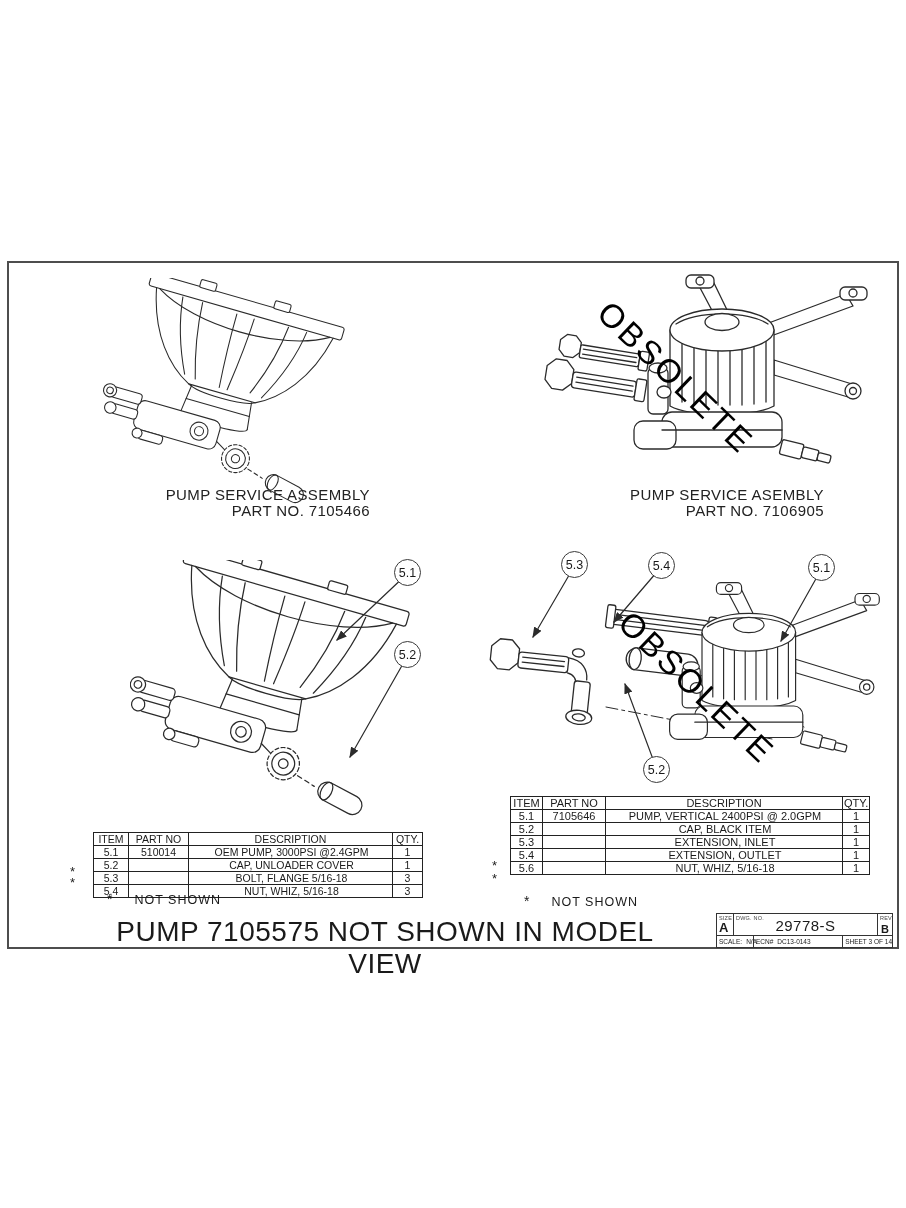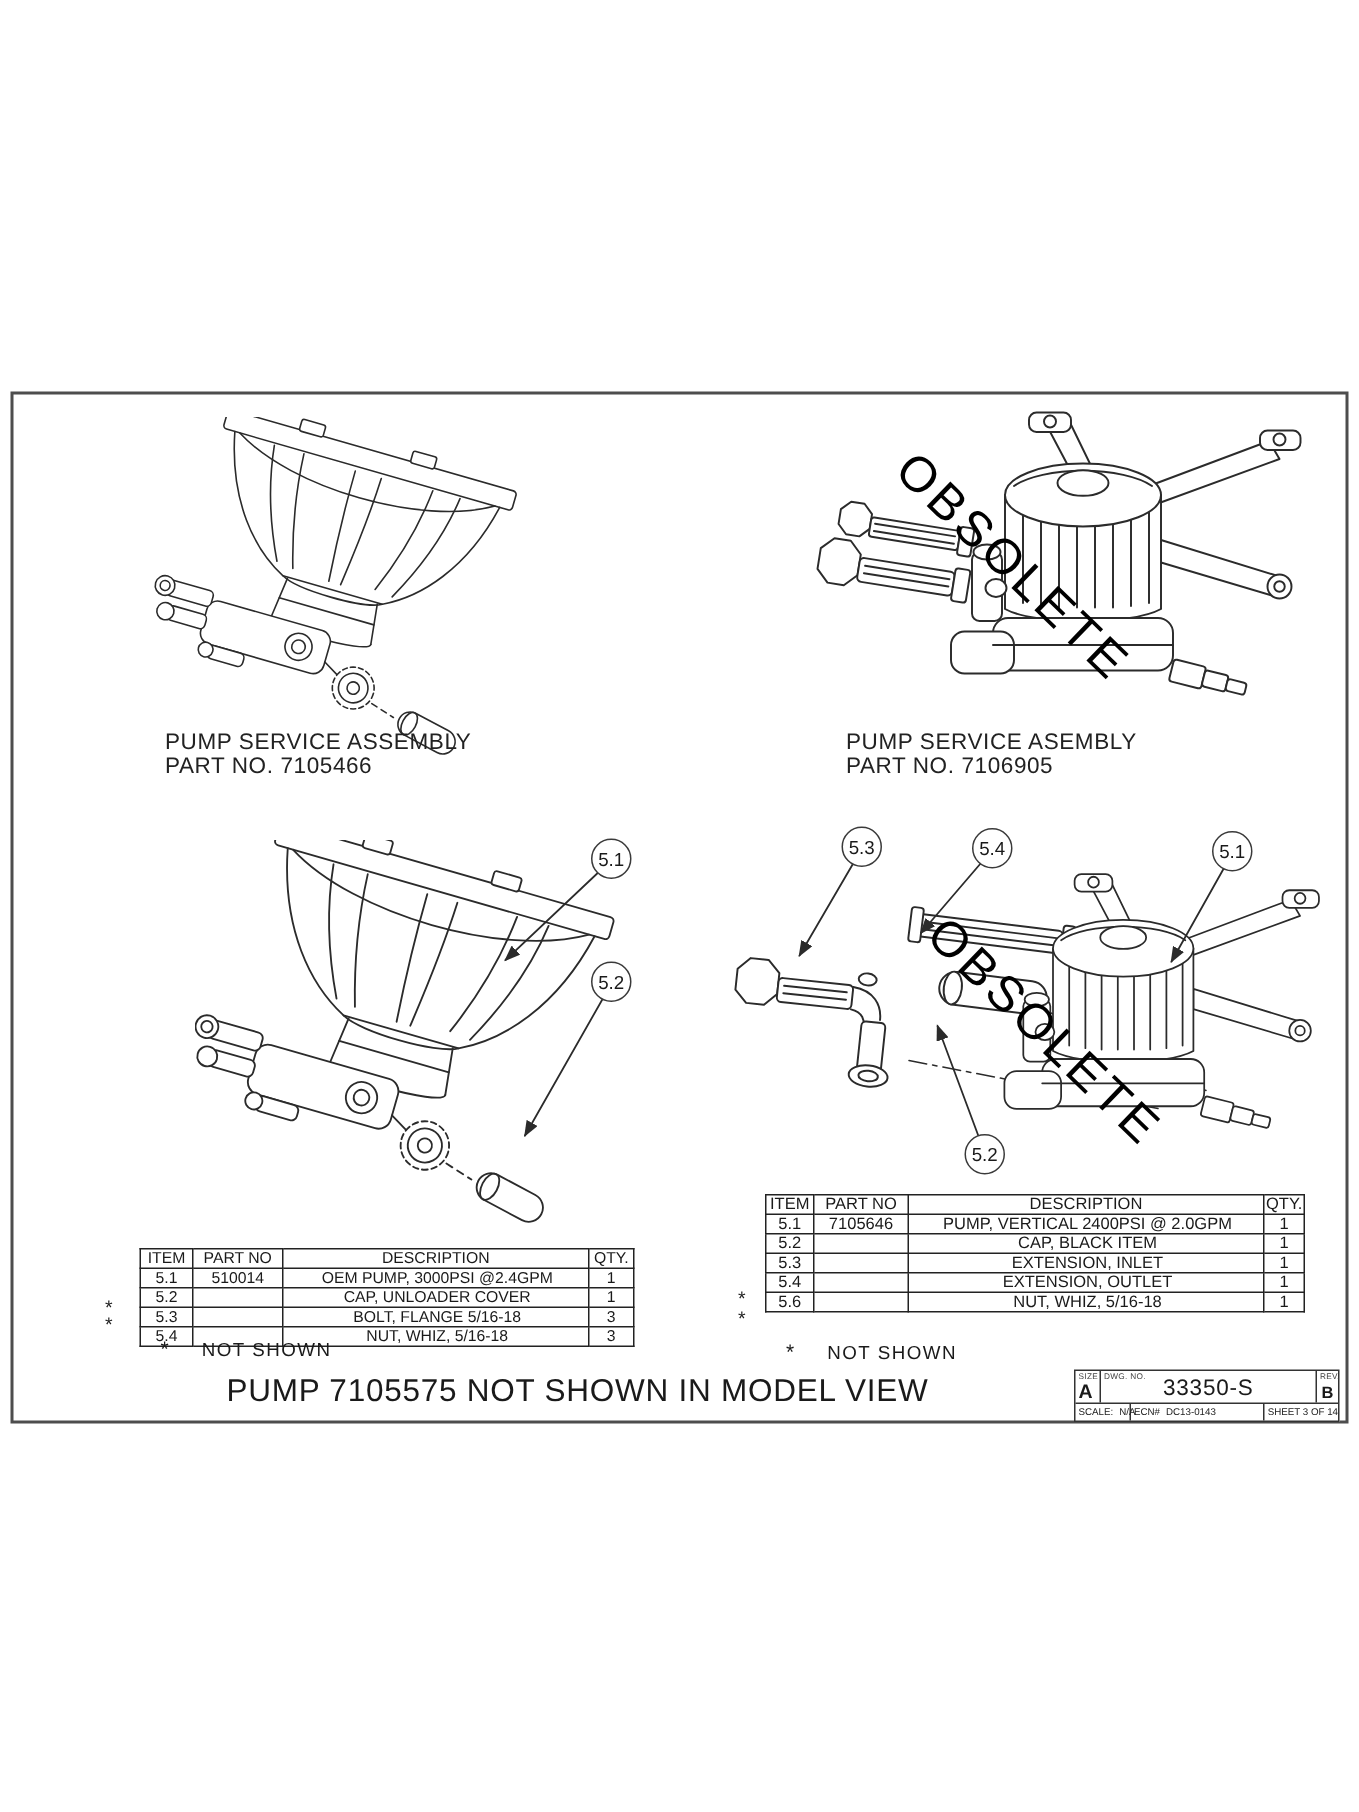--- a/index.html
+++ b/index.html
@@ -19,21 +19,21 @@
   svg .dash{stroke-dasharray:5 4;}
   svg .dd{stroke-dasharray:12 4 3 4;stroke-width:1;}
   svg .scallop{stroke-dasharray:4 2.6;}
   
   .overlay{left:0;top:0;width:906px;height:1208px;pointer-events:none;}
   .overlay line{stroke:#2b2b2b;stroke-width:1.2;}
   
   .balloon{width:27px;height:27px;border:1.4px solid #3a3a3a;border-radius:50%;background:#fff;
            display:flex;align-items:center;justify-content:center;font-size:12.5px;box-sizing:border-box;}
   
-  .caption{width:260px;text-align:left;font-size:15px;line-height:16px;letter-spacing:.4px;color:#222;}
+  .caption{width:260px;text-align:right;font-size:15px;line-height:16px;letter-spacing:.4px;color:#222;}
   .cap-tl{left:110px;top:487px;}
   .cap-tr{left:564px;top:487px;}
   
   .wm{font-size:33px;letter-spacing:3px;color:#000;transform-origin:left top;transform:rotate(44deg);white-space:nowrap;}
   .wm-tr{left:616px;top:294px;}
   .wm-br{left:637px;top:604px;}
   
   table{border-collapse:collapse;table-layout:fixed;}
   td,th{border:1px solid #222;padding:0 1px;overflow:hidden;white-space:nowrap;font-weight:normal;}
   .tbl-left{left:93px;top:832px;font-size:10.5px;}
@@ -41,21 +41,21 @@
   .tbl-right{left:510px;top:796px;font-size:11px;}
   .tbl-right th{height:12px;} .tbl-right td{height:12px;}
   .c{text-align:center;} .l{text-align:center;padding-left:3px;}
   .flag{font-size:13px;color:#222;}
   .fl1{left:70px;top:864px;} .fl2{left:70px;top:875px;}
   .fr1{left:492px;top:858px;} .fr2{left:492px;top:871px;}
   .footnote{display:flex;gap:22px;align-items:baseline;}
   .footnote .sym{font-size:14px;} .footnote .txt{font-size:12.5px;letter-spacing:1px;}
   .fn-left{left:107px;top:891px;} .fn-right{left:524px;top:893px;}
   
-  .note{left:95px;top:916px;width:580px;text-align:center;font-size:21px;letter-spacing:.5px;color:#1a1a1a;}
+  .note{left:95px;top:916px;width:580px;text-align:center;font-size:28px;letter-spacing:.5px;color:#1a1a1a;}
   
   .tblock{left:716px;top:913px;width:177px;height:35px;border:1.2px solid #333;box-sizing:border-box;background:#fff;}
   .tb-row1{display:flex;height:22px;border-bottom:1px solid #333;box-sizing:border-box;}
   .tb-row2{display:flex;height:11px;}
   .tb-cell{box-sizing:border-box;position:relative;}
   .tb-size{width:17px;border-right:1px solid #333;}
   .tb-dwg{flex:1;border-right:1px solid #333;}
   .tb-rev{width:14px;}
   .tb-lab{font-size:5.5px;color:#444;position:absolute;top:1px;left:2px;letter-spacing:.2px;white-space:nowrap;}
   .tb-size .val{position:absolute;bottom:0;left:2px;font-size:13px;font-weight:bold;}
@@ -404,21 +404,21 @@
 <div class="abs note">PUMP 7105575 NOT SHOWN IN MODEL VIEW</div>
 
 <div class="abs tblock">
   <div class="tb-row1">
     <div class="tb-cell tb-size">
       <span class="tb-lab">SIZE</span>
       <span class="val">A</span>
     </div>
     <div class="tb-cell tb-dwg">
       <span class="tb-lab">DWG. NO.</span>
-      <span class="val">33350-S</span>
+      <span class="val">29778-S</span>
     </div>
     <div class="tb-cell tb-rev">
       <span class="tb-lab">REV.</span>
       <span class="val">B</span>
     </div>
   </div>
   <div class="tb-row2">
     <div class="tb-cell tb-scale">
       <span>SCALE:</span>
       <span>N/A</span>

